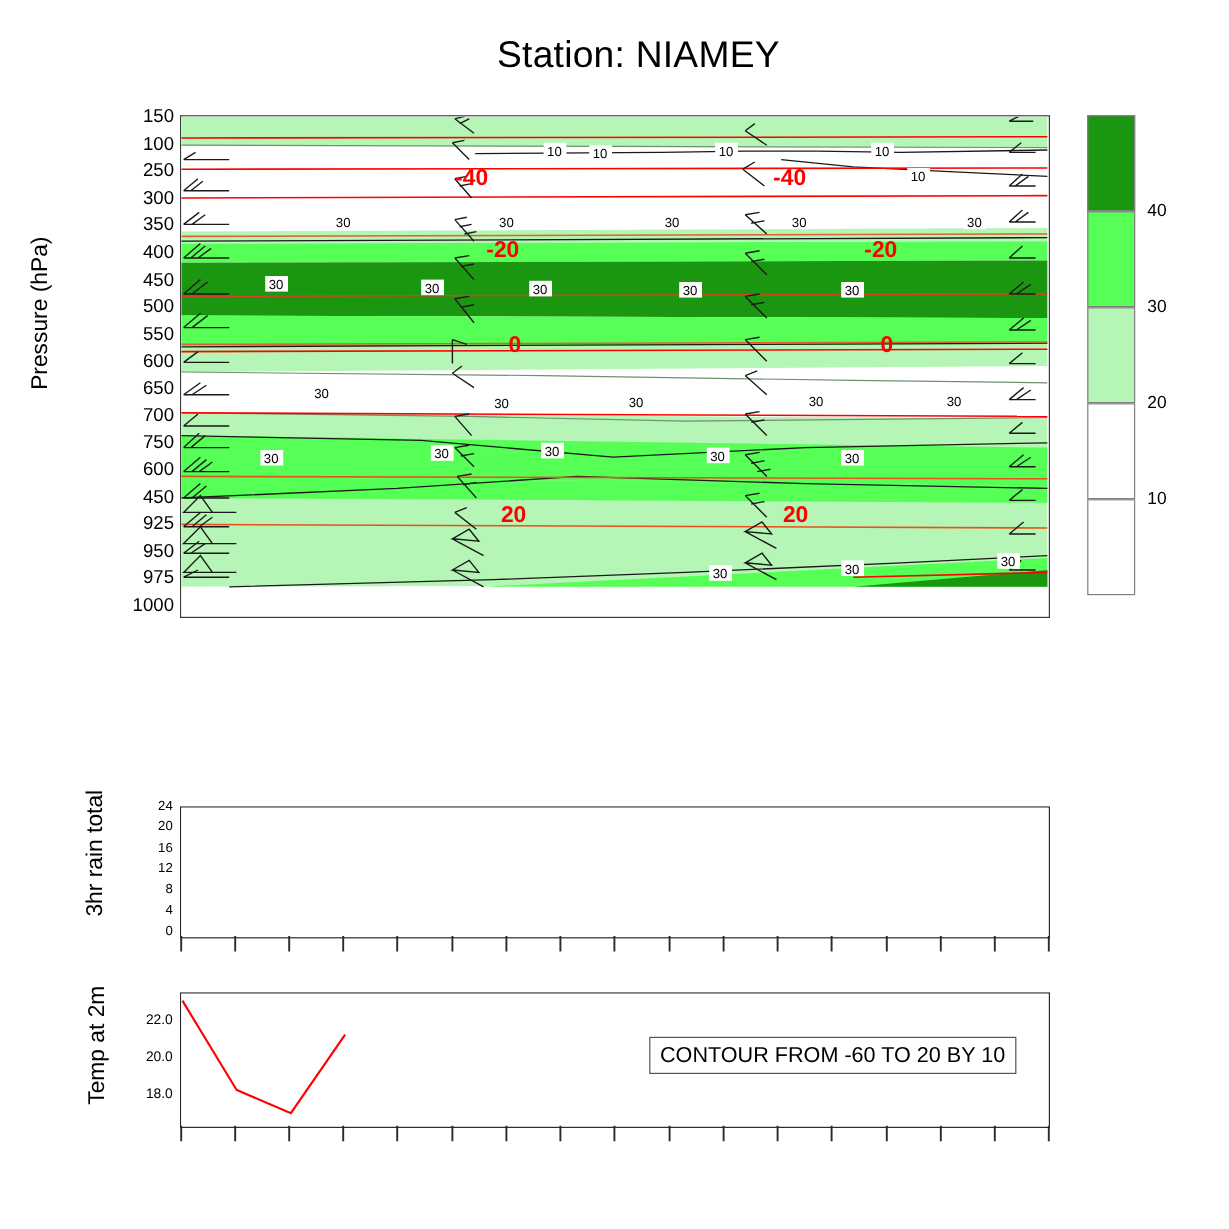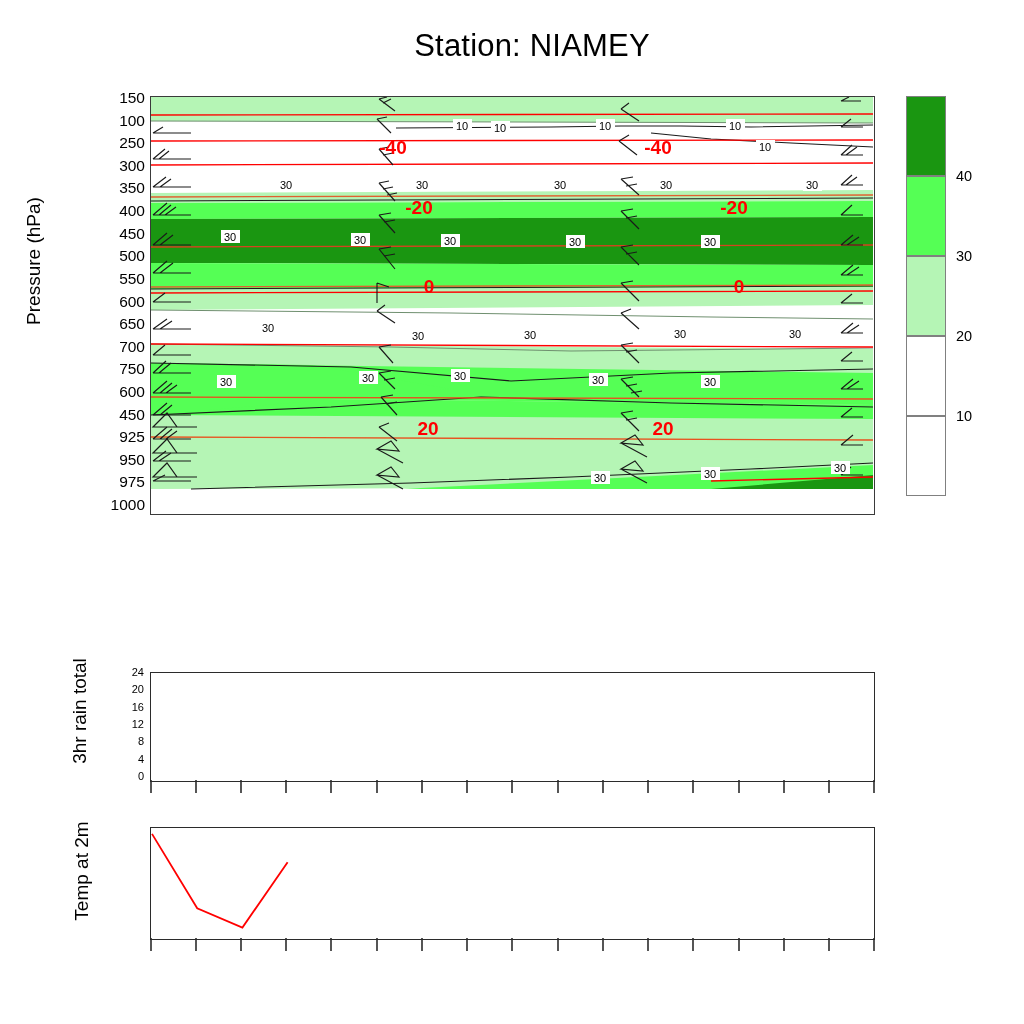--- a/index.html
+++ b/index.html
@@ -399,20 +399,25 @@
         <line x1="498" y1="0" x2="498" y2="13"></line>
       <line x1="543" y1="0" x2="543" y2="13"></line>
         <line x1="589" y1="0" x2="589" y2="13"></line>
       <line x1="634" y1="0" x2="634" y2="13"></line>
         <line x1="679" y1="0" x2="679" y2="13"></line>
       <line x1="724" y1="0" x2="724" y2="13"></line>
     </g>
   </svg>
 
   <div class="abs" id="temp-title">Temp at 2m</div>
+  <div class="abs" id="temp-ylab-box">
+      <div class="tlab" style="top: 25.4324px;">22.0</div>
+      <div class="tlab" style="top: 55.973px;">20.0</div>
+      <div class="tlab" style="top: 86.5135px;">18.0</div>
+    </div>
   <div class="abs" id="temp-panel">
     <svg id="temp-svg" width="722" height="110" viewBox="0 0 722 110">
       <rect x="0" y="0" width="722" height="110" fill="#ffffff"></rect>
       <polyline id="temp-line" fill="none" stroke="#ff0000" stroke-width="1.8" points="1.0,5.9 46.2,80.3 91.4,99.6 136.6,34.2"></polyline>
     </svg>
   </div>
   <svg class="abs" style="left:150px;top:938px;" width="730" height="18">
     <g stroke="#2b2b2b" stroke-width="1.6">
       <line x1="1" y1="0" x2="1" y2="13"></line>
         <line x1="46" y1="0" x2="46" y2="13"></line>
@@ -427,14 +432,15 @@
       <line x1="453" y1="0" x2="453" y2="13"></line>
         <line x1="498" y1="0" x2="498" y2="13"></line>
       <line x1="543" y1="0" x2="543" y2="13"></line>
         <line x1="589" y1="0" x2="589" y2="13"></line>
       <line x1="634" y1="0" x2="634" y2="13"></line>
         <line x1="679" y1="0" x2="679" y2="13"></line>
       <line x1="724" y1="0" x2="724" y2="13"></line>
     </g>
   </svg>
 
+  <div class="abs" id="contour-note">CONTOUR FROM -60 TO 20 BY 10</div>
 
 </div>
 
 </body></html>

